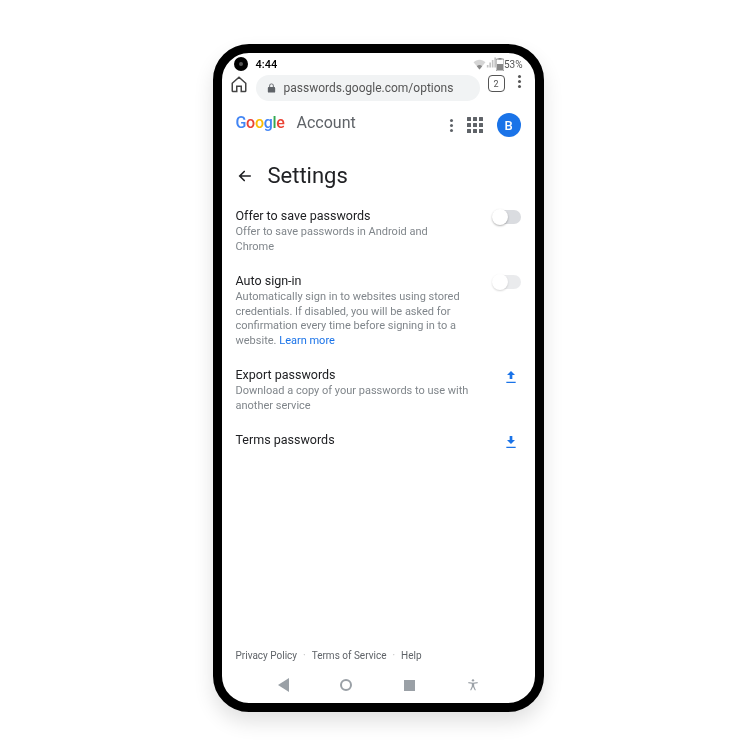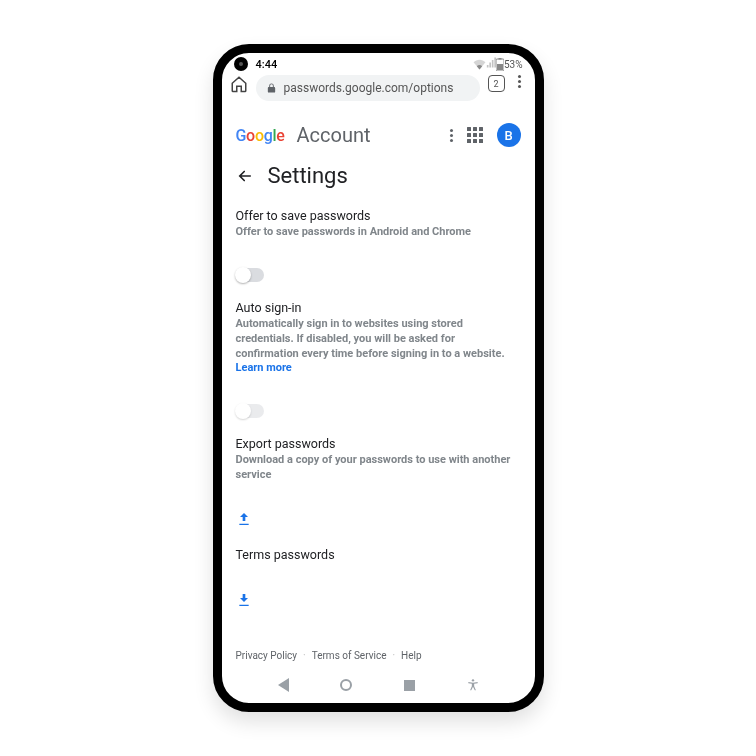--- a/index.html
+++ b/index.html
@@ -33,42 +33,42 @@
   
   .browser { height:38px; display:flex; align-items:flex-start; padding:0 8px; gap:8px; }
   .home-icon { width:18px; height:18px; color:#444; }
   .url-pill { flex:1; height:26px; background:#f1f3f4; border-radius:14px; display:flex; align-items:center; padding:0 10px; gap:6px; color:#555; font-size:12px; overflow:hidden; white-space:nowrap;}
   .lock-icon { width:12px; height:12px; flex-shrink:0; }
   .tabcount { width:17px; height:17px; border:1.5px solid #555; border-radius:4px; display:flex; align-items:center; justify-content:center; font-size:9px; color:#555;}
   .kebab { width:14px; display:flex; flex-direction:column; align-items:center; gap:2px;}
   .kebab span { width:3px; height:3px; background:#555; border-radius:50%; }
 
   
-  .app-header { height:44px; display:flex; align-items:center; padding:0 14px; gap:10px;}
+  .app-header { height:44px; display:flex; align-items:flex-start; padding:0 14px; gap:10px;}
   .glogo { font-size:16px; font-weight:500; letter-spacing:-.3px;}
   .glogo .g1{color:#4285F4}.glogo .g2{color:#EA4335}.glogo .g3{color:#FBBC05}.glogo .g4{color:#4285F4}.glogo .g5{color:#34A853}.glogo .g6{color:#EA4335}
-  .acct { color:#5f6368; font-size:20px; margin-left:2px; font-weight:400;}
+  .acct { color:#5f6368; font-size:16px; margin-left:2px; font-weight:400;}
   .hdr-right { margin-left:auto; display:flex; align-items:center; gap:14px;}
   .apps-grid { width:16px; height:16px; display:grid; grid-template-columns:repeat(3,1fr); grid-template-rows:repeat(3,1fr); gap:2px;}
   .apps-grid span{ background:#5f6368; border-radius:.5px;}
   .avatar { width:24px; height:24px; border-radius:50%; background:#1a73e8; color:#fff; display:flex; align-items:center; justify-content:center; font-size:13px; font-weight:500;}
   .smkebab { display:flex; flex-direction:column; gap:2px;}
   .smkebab span{width:3px;height:3px;background:#5f6368;border-radius:50%;}
 
   
   .page-title-row { display:flex; align-items:center; padding:6px 14px 12px; gap:14px;}
   .back-arrow { width:18px; height:18px; color:#202124;}
   .page-title { font-size:22px; color:#202124; font-weight:400;}
 
   
   .content { flex:1; padding:0 14px; overflow:hidden; display:flex; flex-direction:column;}
-  .setting { padding:8px 0 10px; display:flex; gap:26px;flex-direction:column;}
+  .setting { padding:8px 0 10px; display:flex; gap:26px;}
   .setting-text { flex:1;}
   .st-title { font-size:12.5px; color:#202124; margin-bottom:2px;}
-  .st-desc { font-size:11px; color:#80868b; line-height:1.35;font-weight:bold;}
+  .st-desc { font-size:11px; color:#80868b; line-height:1.35;}
   .st-desc a { color:#1a73e8; text-decoration:none;}
   .toggle { width:28px; height:14px; background:#dadce0; border-radius:8px; position:relative; flex-shrink:0; margin-top:2px;}
   .toggle::after { content:""; position:absolute; width:16px; height:16px; background:#fff; border-radius:50%; top:-1px; left:-1px; box-shadow:0 1px 2px rgba(0,0,0,.3);}
   .toggle.off-disabled { opacity:.55;}
   .action-icon { width:18px; height:18px; color:#1a73e8; flex-shrink:0; margin-top:2px;}
 
   
   .footer { margin-top:auto; padding:10px 0 6px; font-size:10px; color:#5f6368; display:flex; gap:6px; align-items:center;}
   .footer .dot{ color:#bbb;}
 

